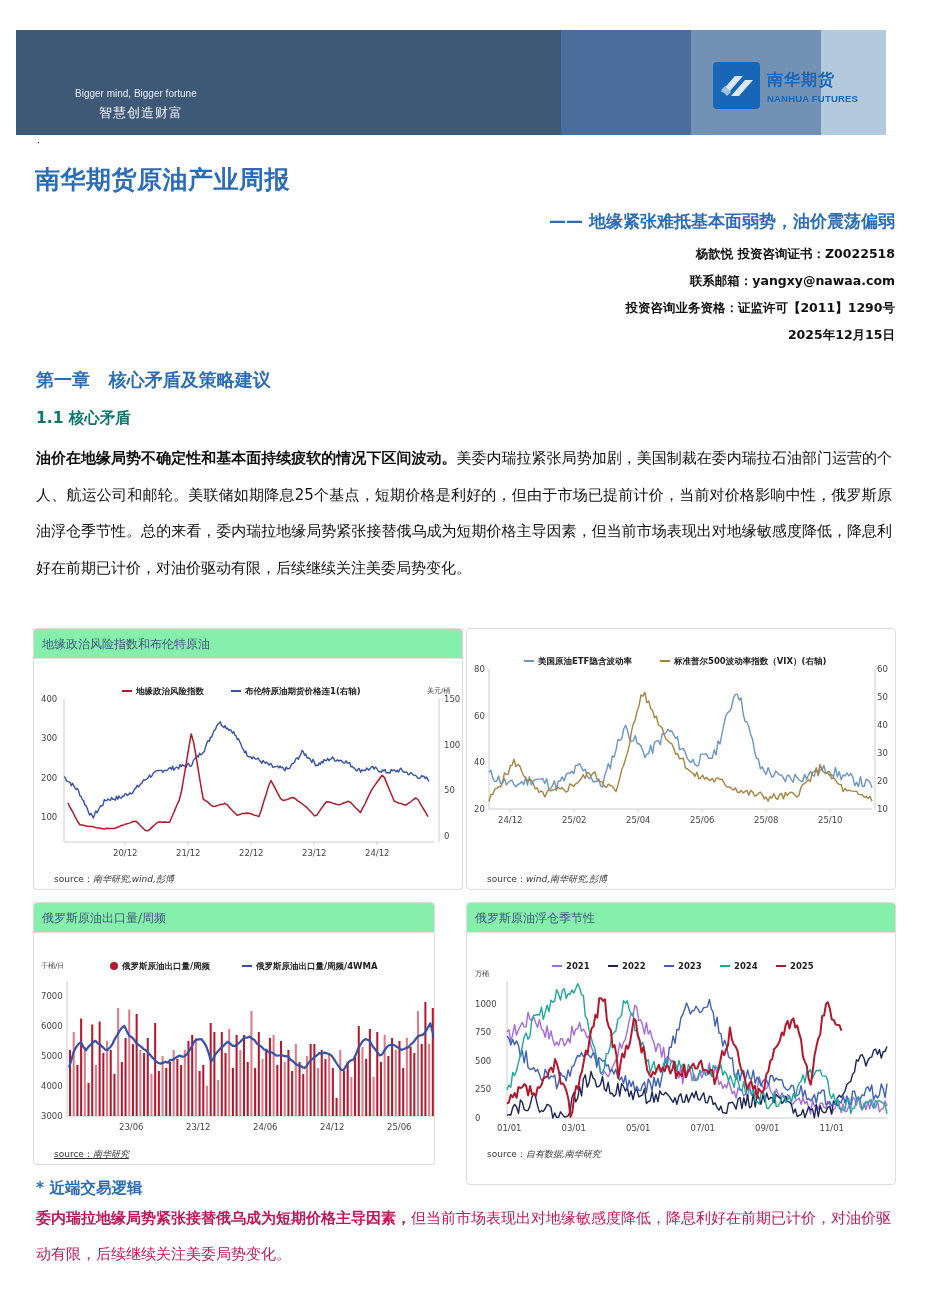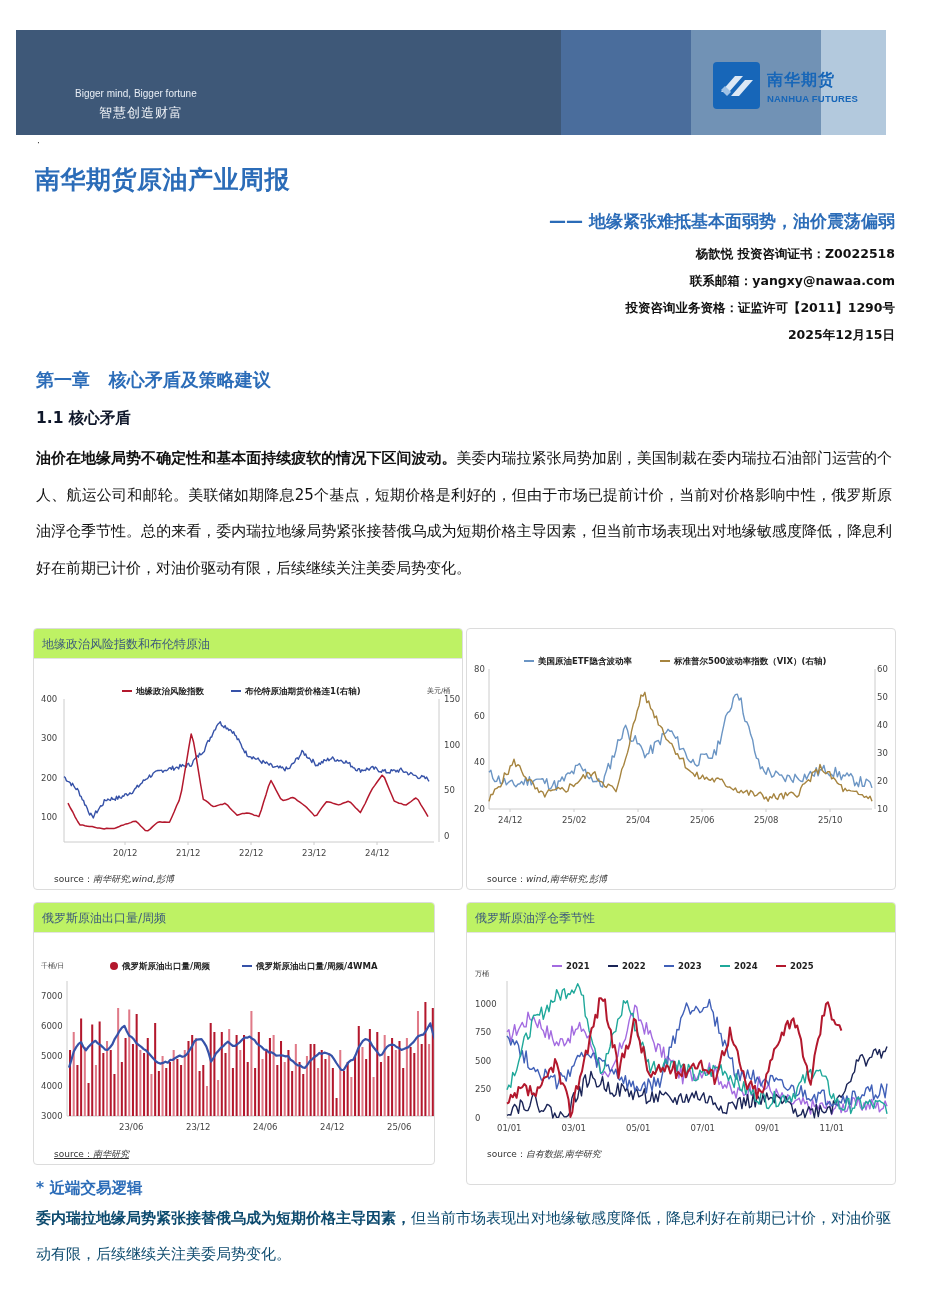--- a/index.html
+++ b/index.html
@@ -20,33 +20,33 @@
   .logo-cn { color: #1766b8; font-size: 16px; font-weight: bold; letter-spacing: 1px; line-height: 26px; }
   .logo-en { color: #1766b8; font-size: 9.5px; font-weight: bold; font-family: "Liberation Sans", sans-serif; letter-spacing: 0.2px; }
 
   .dot { position: absolute; left: 37px; top: 138px; font-size: 9px; color: #333; }
 
   .main-title { position: absolute; left: 35px; top: 163px; font-size: 25px; font-weight: bold; color: #2b6cb8; letter-spacing: 0.5px; }
   .subtitle { position: absolute; right: 35px; top: 210px; font-size: 17px; font-weight: bold; color: #2b6cb8; }
   .meta { position: absolute; right: 35px; font-size: 12.5px; font-weight: bold; color: #111; text-align: right; }
 
   .h-chapter { position: absolute; left: 36px; top: 368px; font-size: 18px; font-weight: bold; color: #2b6cb8; }
-  .h-section { position: absolute; left: 36px; top: 408px; font-size: 15.5px; font-weight: bold; color: #0f172a; }
+  .h-section { position: absolute; left: 36px; top: 408px; font-size: 15.5px; font-weight: bold; color: #0f766e; }
   .para { position: absolute; left: 36px; top: 440px; width: 856px; font-size: 15px; line-height: 36.5px; color: #111; text-align: justify; }
   .para b { font-weight: bold; }
 
   
   .card { position: absolute; border: 1px solid #dcdcdc; border-radius: 4px; background: #fff; overflow: hidden; }
-  .card-head { height: 30px; background: #bef264; border-bottom: 1px solid #e3e3e3; padding-left: 8px; line-height: 30px; font-size: 12px; color: #3d5a7c; }
+  .card-head { height: 30px; background: #86efac; border-bottom: 1px solid #e3e3e3; padding-left: 8px; line-height: 30px; font-size: 12px; color: #3d5a7c; }
   .card svg { display: block; }
   .src { position: absolute; left: 20px; font-size: 9px; color: #333; }
   .src i { font-style: italic; margin-top: 48px; }
 
   .h-near { position: absolute; left: 36px; top: 1178px; font-size: 15.5px; font-weight: bold; color: #2b6cb8; }
-  .para2 { position: absolute; left: 36px; top: 1200px; width: 856px; font-size: 15px; line-height: 36px; color: #0c4a6e; }
+  .para2 { position: absolute; left: 36px; top: 1200px; width: 856px; font-size: 15px; line-height: 36px; color: #be185d; }
 </style>
 </head>
 <body>
 
 <div class="banner">
   <div class="band1"></div>
   <div class="band2"></div>
   <div class="band3"></div>
   <div class="slogan-en">Bigger mind, Bigger fortune</div>
   <div class="slogan-cn">智慧创造财富</div>

